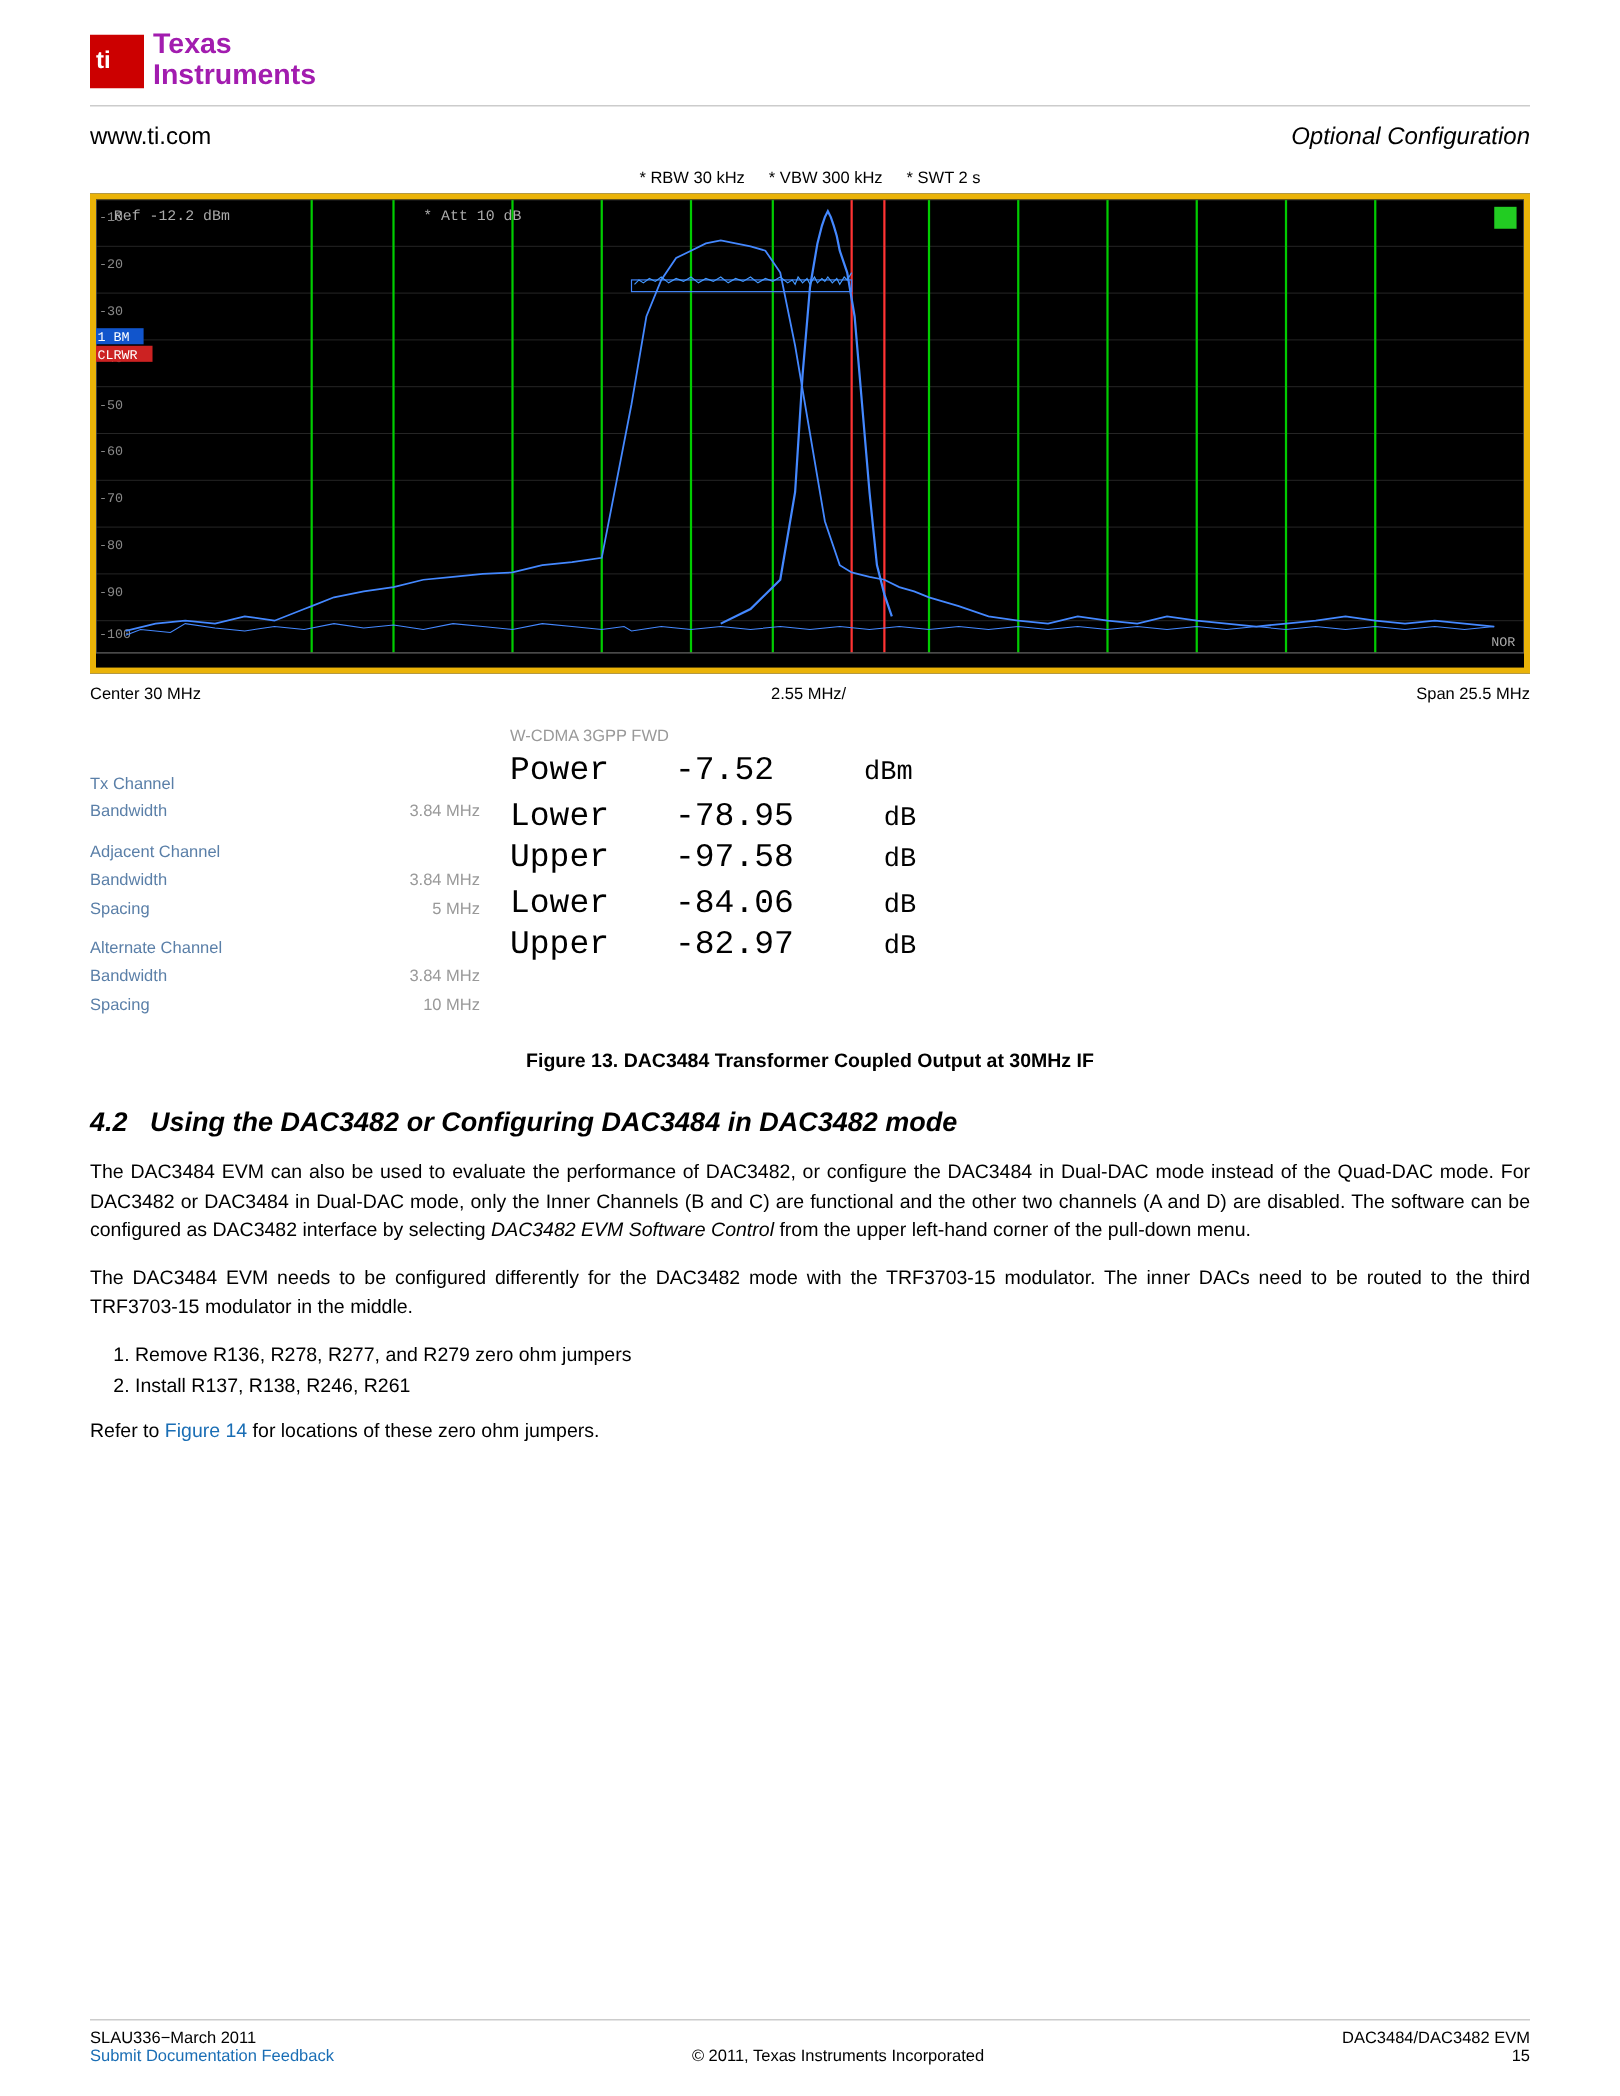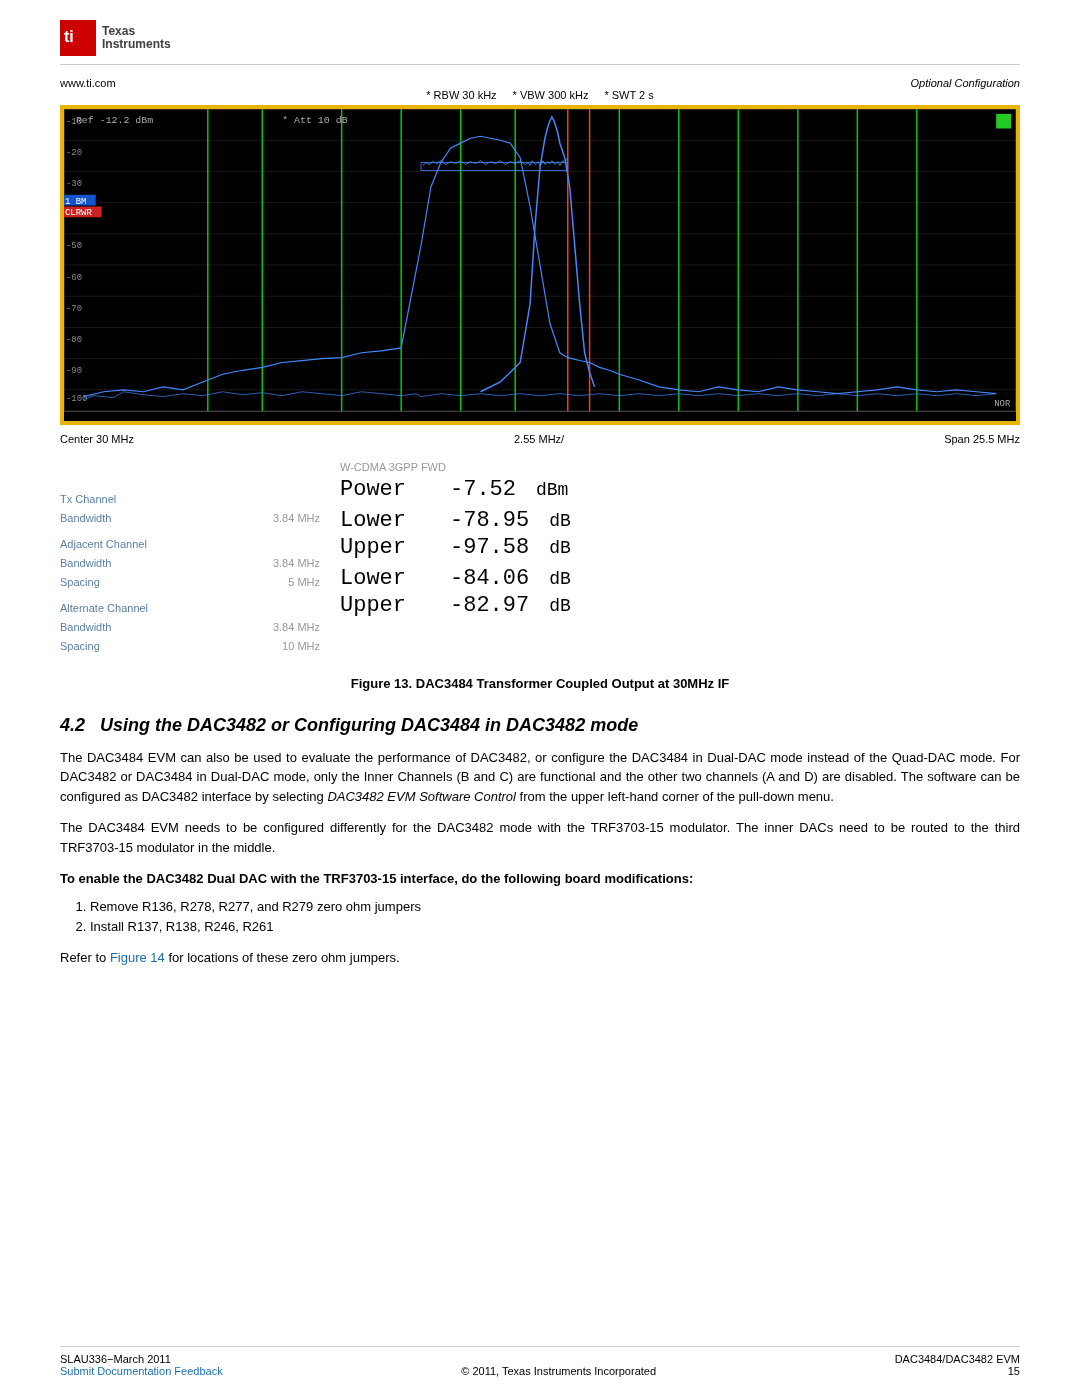--- a/index.html
+++ b/index.html
@@ -39,31 +39,32 @@
       gap: 6px;
     }
     .logo-icon {
       width: 36px;
       height: 36px;
     }
     .logo-text {
       display: flex;
       flex-direction: column;
       font-weight: bold;
-      font-size: 12px;
+      font-size: 19px;
       line-height: 1.1;
-      color: #404040;
+      color: #a21caf;
     }
 
     
     .top-bar {
       display: flex;
       justify-content: space-between;
       align-items: center;
-      font-size: 11px;
+      margin-bottom: 12px;
+      font-size: 16px;
       text-align: center;
     }
     .top-bar .url { color: #000; }
     .top-bar .section-title { font-style: italic; color: #000; }
 
     
     .chart-container {
       border: 4px solid #eab308;
       background: #000;
       position: relative;
@@ -127,20 +128,21 @@
       color: #000;
     }
     .meas-value-big {
       font-size: 22px;
       font-weight: normal;
       color: #000;
     }
     .meas-unit-big {
       font-size: 18px;
       color: #000;
+      margin-left: 40px;
     }
     .meas-section {
       margin-bottom: 6px;
     }
 
     
     .fig-caption-note {
       font-size: 11px;
       color: #555;
       margin-bottom: 4px;
@@ -429,21 +431,20 @@
   <p class="body-text">
     The DAC3484 EVM can also be used to evaluate the performance of DAC3482, or configure the
     DAC3484 in Dual-DAC mode instead of the Quad-DAC mode. For DAC3482 or DAC3484 in Dual-DAC
     mode, only the Inner Channels (B and C) are functional and the other two channels (A and D) are
     disabled. The software can be configured as DAC3482 interface by selecting <span class="italic">DAC3482 EVM Software
     Control</span> from the upper left-hand corner of the pull-down menu.
   </p>
 
   <p class="body-text">The DAC3484 EVM needs to be configured differently for the DAC3482 mode with the TRF3703-15 modulator. The inner DACs need to be routed to the third TRF3703-15 modulator in the middle.</p>
 
-  <p class="bold-para">To enable the DAC3482 Dual DAC with the TRF3703-15 interface, do the following board modifications:</p>
 
   <ol class="numbered-list">
     <li>Remove R136, R278, R277, and R279 zero ohm jumpers</li>
     <li>Install R137, R138, R246, R261</li>
   </ol>
 
   <p class="refer-line">
     <span>Refer to</span>
     <a class="link">Figure 14</a><span> for locations of these zero ohm jumpers.</span>
   </p>

